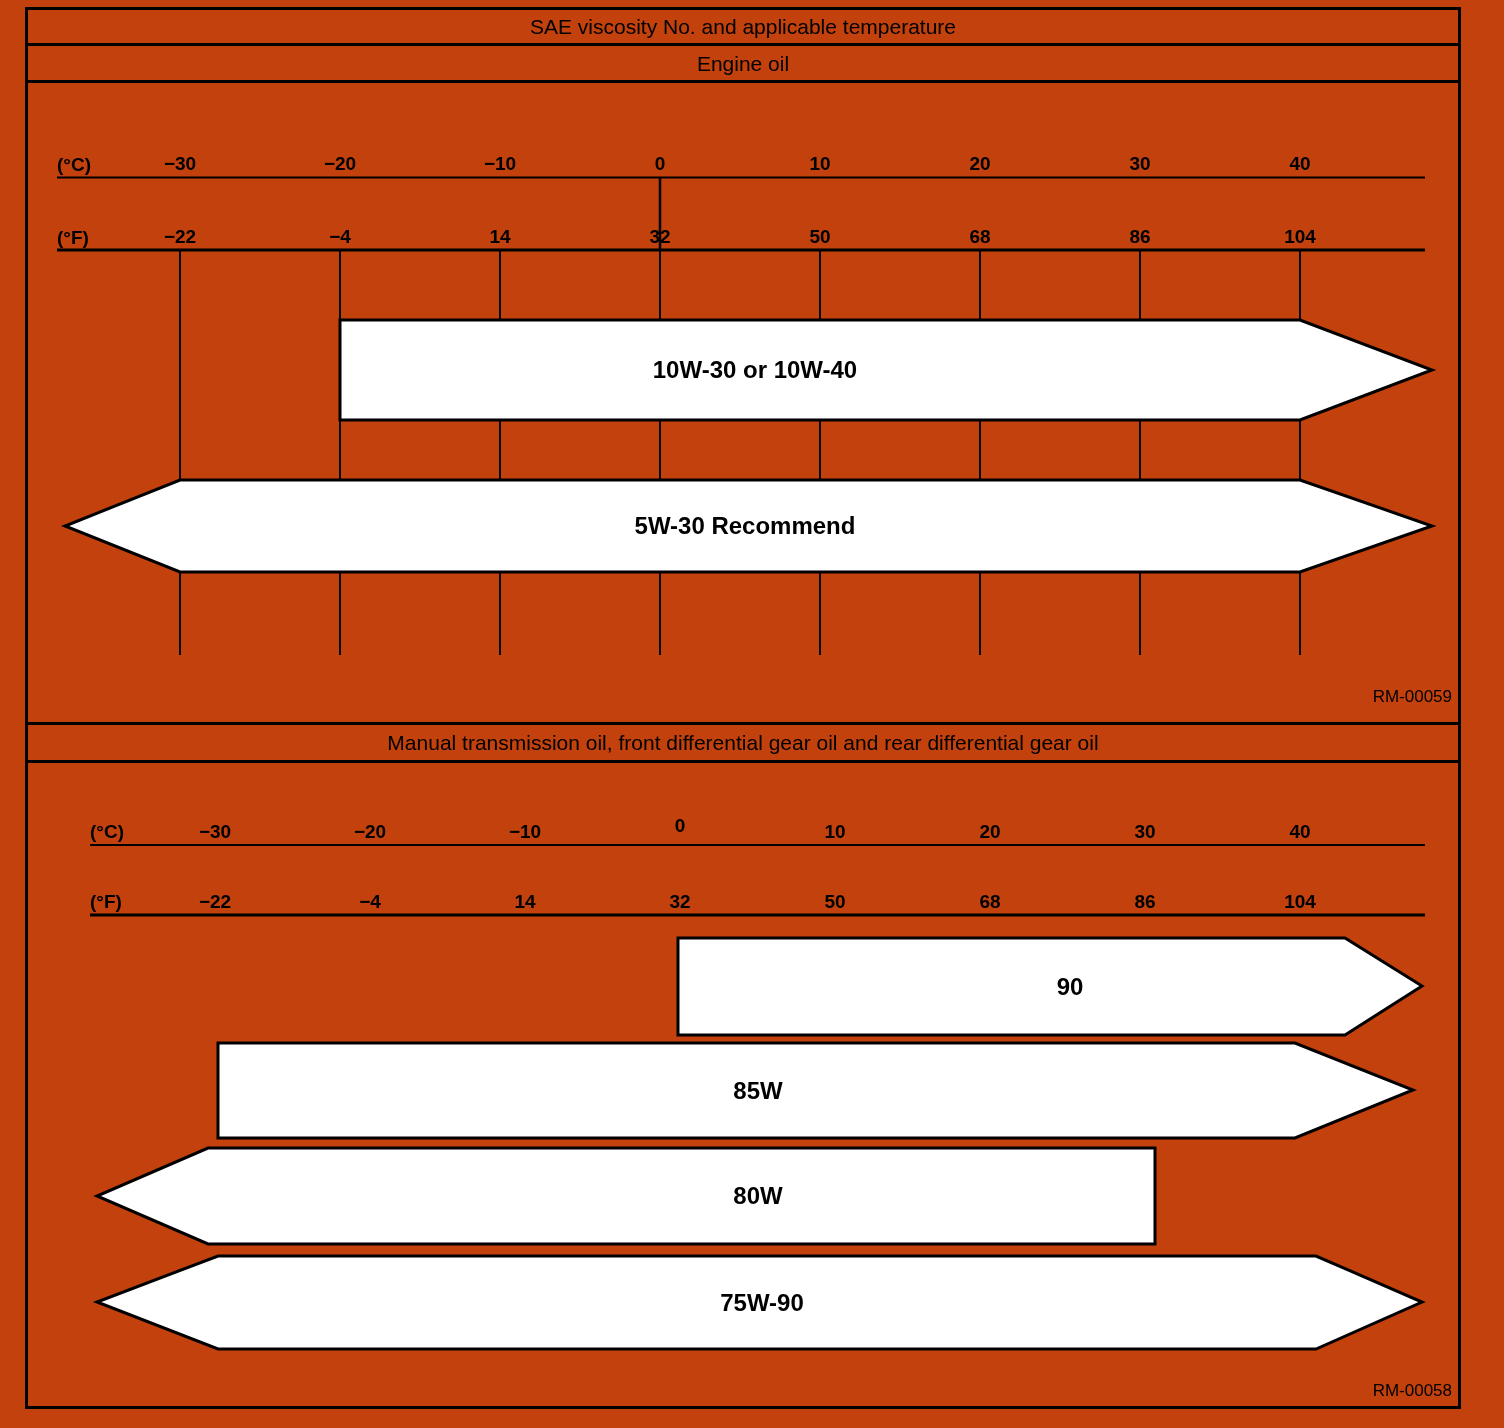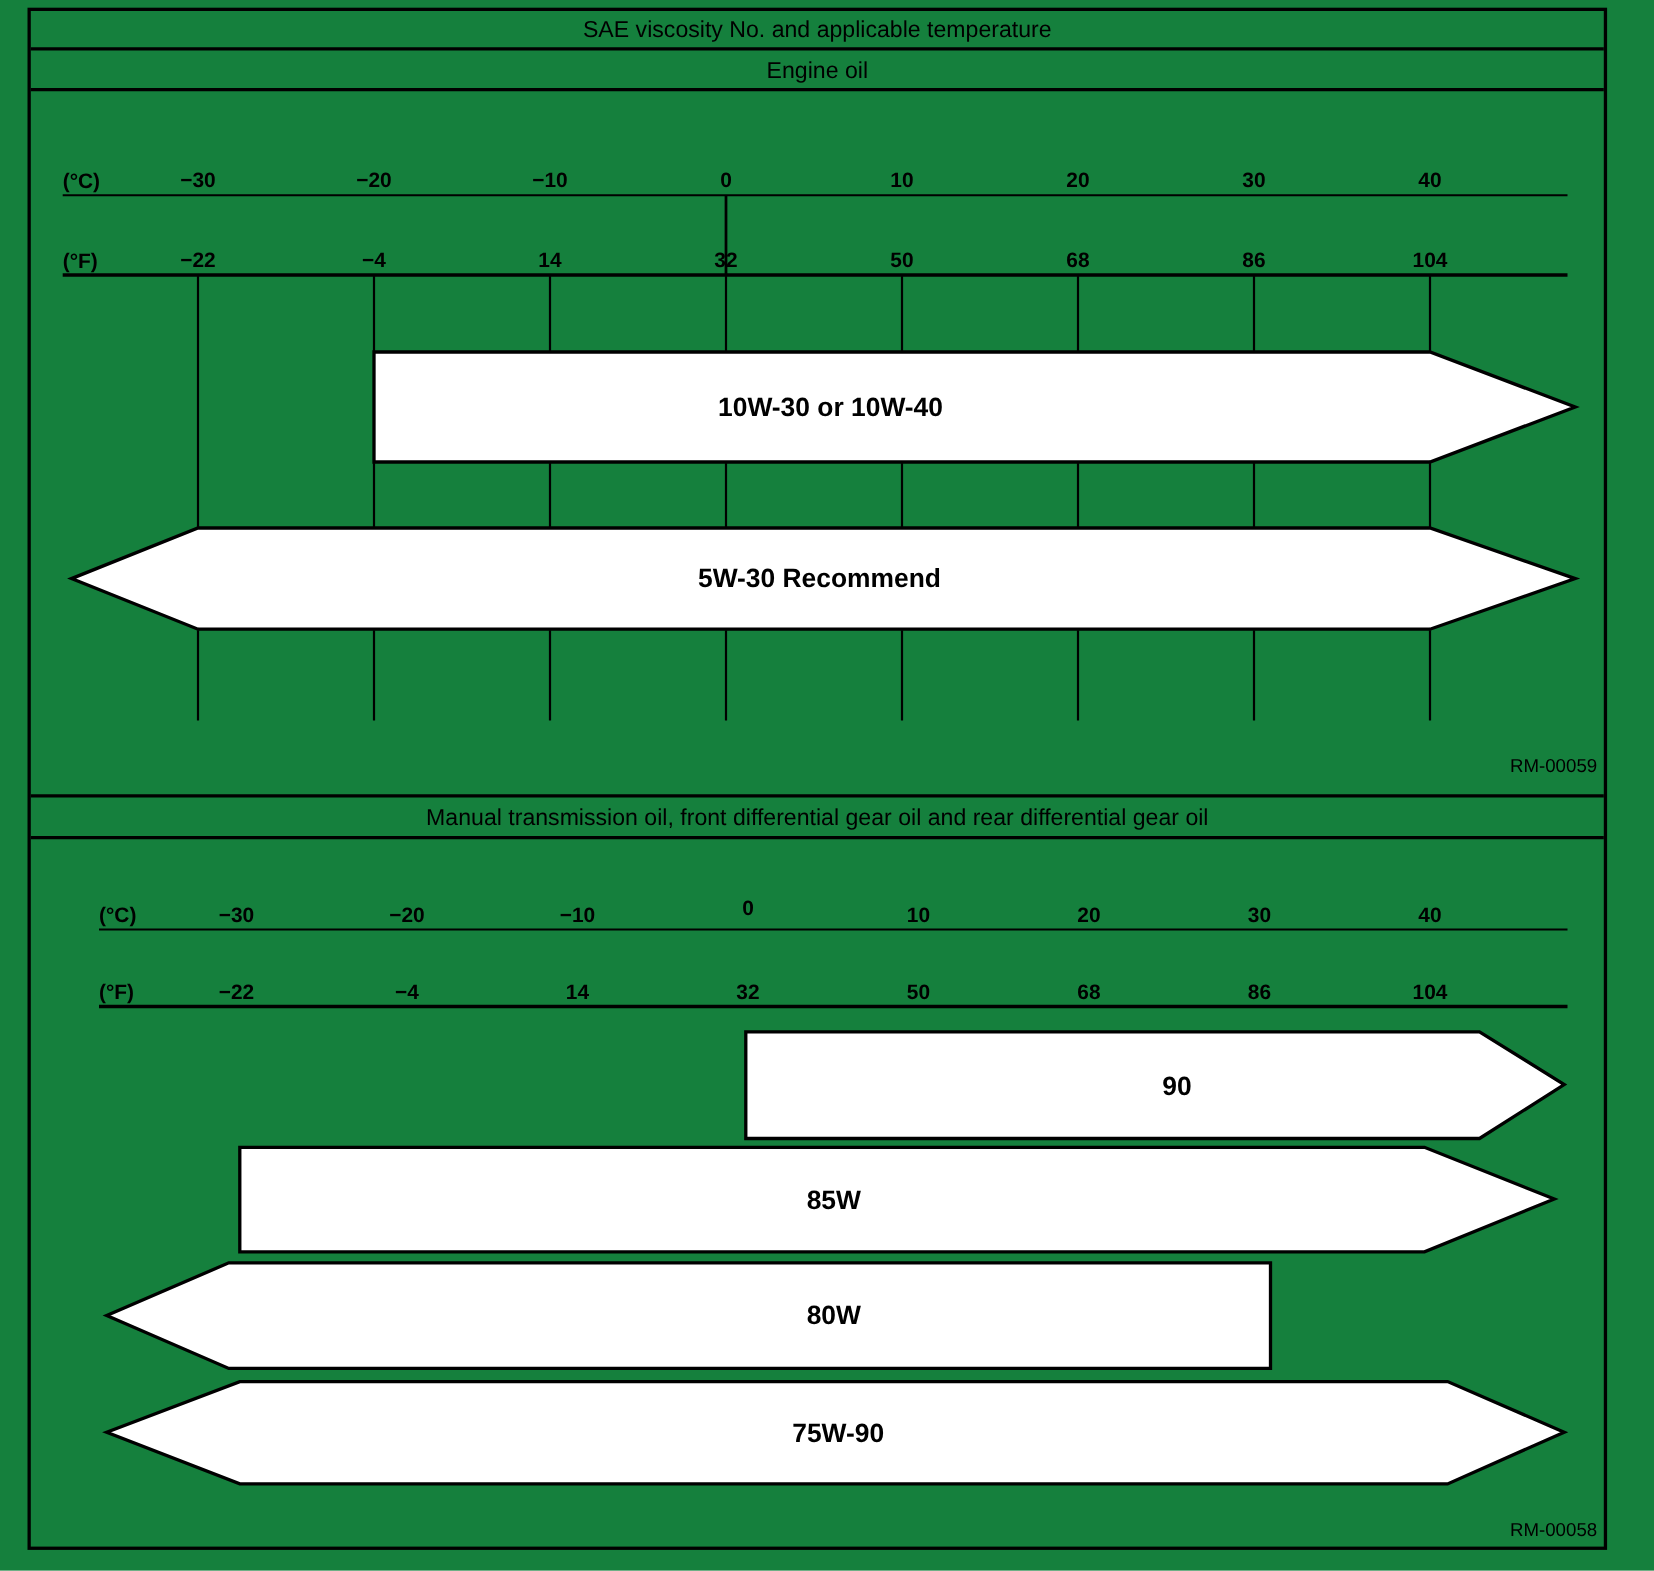--- a/index.html
+++ b/index.html
@@ -1,16 +1,16 @@
 <!DOCTYPE html>
 <html><head>
 <meta charset="utf-8">
 <style>
   html,body{margin:0;padding:0;background:#ffffff;}
-  .canvas{position:relative;width:1504px;height:1428px;background:#15803d;overflow:hidden;
+  .canvas{position:relative;width:1504px;height:1428px;background:#c2410c;overflow:hidden;
           font-family:"Liberation Sans", sans-serif;}
   svg{position:absolute;left:0;top:0;}
   svg text{fill:#000000;}
   .hdr{font-family:"Liberation Sans",sans-serif;font-size:21px;font-weight:400;}
   .ticklbl{font-family:"Liberation Sans",sans-serif;font-size:19px;font-weight:700;}
   .unitlbl{font-family:"Liberation Sans",sans-serif;font-size:19px;font-weight:700;}
   .barlbl{font-family:"Liberation Sans",sans-serif;font-size:24px;font-weight:700;}
   .ref{font-family:"Liberation Sans",sans-serif;font-size:17px;font-weight:400;}
   .ln{stroke:#000000;fill:none;}
   .bar{stroke:#000000;stroke-width:3;fill:#ffffff;stroke-linejoin:miter;}

